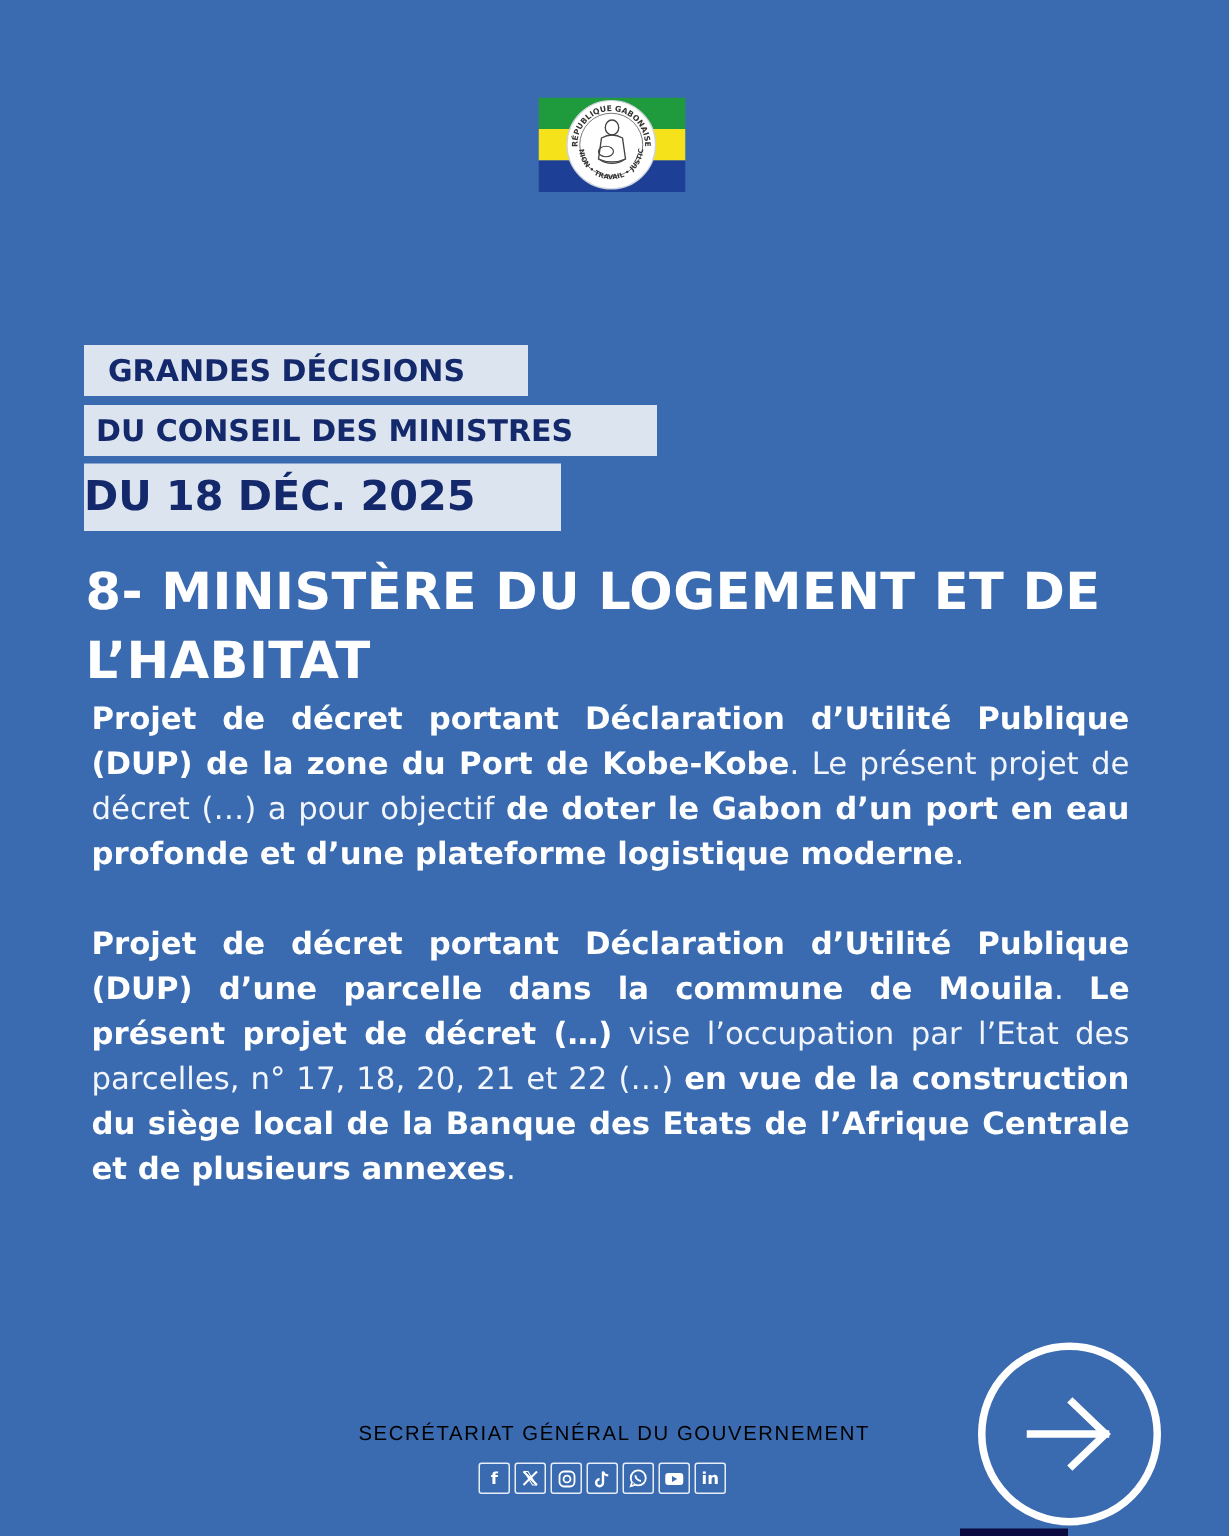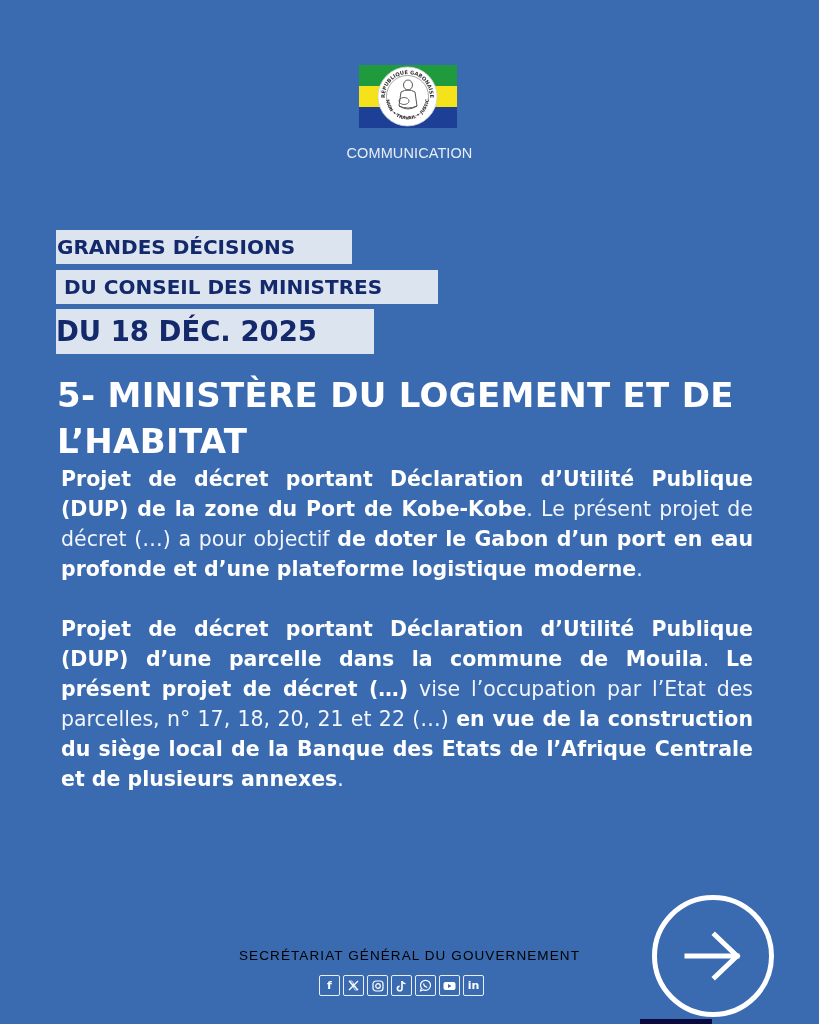--- a/index.html
+++ b/index.html
@@ -27,21 +27,21 @@
     .org-name {
       position: absolute; left: 0; top: 145px; width: 819px; text-align: center;
       font-family: "Liberation Sans", sans-serif;
       font-size: 14.5px; line-height: 16.5px; color: #e8eef8; letter-spacing: 0.1px;
     }
     .label-box {
       position: absolute; left: 56px; background: #dce4f0;
       color: #13296b; font-family: "DejaVu Sans", sans-serif; font-weight: bold;
       white-space: nowrap;
     }
-    .label-1 { top: 230px; width: 296px; height: 34px; font-size: 20px; line-height: 34px; padding-left: 1px; }
+    .label-1 { top: 230px; width: 296px; height: 34px; font-size: 20px; line-height: 34px; padding-left: 16px; }
     .label-2 { top: 270px; width: 382px; height: 34px; font-size: 20px; line-height: 34px; padding-left: 8px; }
     .label-3 { top: 309px; width: 318px; height: 45px; font-size: 27.5px; line-height: 45px; padding-left: 0; }
 
     .ministry-title {
       position: absolute; left: 57px; top: 372px; width: 720px;
       font-family: "DejaVu Sans", sans-serif; font-weight: bold;
       font-size: 34px; line-height: 46px; color: #ffffff; letter-spacing: 0.3px;
     }
 
     .content {
@@ -104,29 +104,28 @@
         <textPath href="#arcBot" startOffset="50%" text-anchor="middle">UNION • TRAVAIL • JUSTICE</textPath>
       </text>
 
       <ellipse cx="31" cy="19" rx="4.5" ry="5" fill="none" stroke="#444" stroke-width="0.9"></ellipse>
       <path d="M 24 26 Q 31 22 38 26 L 40 40 Q 31 44 22 40 Z" fill="none" stroke="#444" stroke-width="0.9"></path>
       <ellipse cx="27" cy="35" rx="5" ry="3.5" fill="none" stroke="#444" stroke-width="0.8"></ellipse>
       <path d="M 22 40 Q 31 46 40 40" fill="none" stroke="#444" stroke-width="0.8"></path>
     </svg>
   </div>
   <div class="org-name">
-    <div>COMMUNICATION</div>
   </div>
 </div>
 
 <div class="label-box label-1">GRANDES DÉCISIONS</div>
 <div class="label-box label-2">DU CONSEIL DES MINISTRES</div>
 <div class="label-box label-3">DU 18 DÉC. 2025</div>
 
-<h1 class="ministry-title">5- MINISTÈRE DU LOGEMENT ET DE L’HABITAT</h1>
+<h1 class="ministry-title">8- MINISTÈRE DU LOGEMENT ET DE L’HABITAT</h1>
 
 <div class="content">
   <p class="para"><span class="b">Projet de décret portant Déclaration d’Utilité Publique (DUP) de la zone du Port de Kobe-Kobe</span><span class="n">. </span><span class="n">Le présent projet de décret (…) a pour objectif </span><span class="b">de doter le Gabon d’un port en eau profonde et d’une plateforme logistique moderne</span><span class="n">.</span></p>
   <p class="para"><span class="b">Projet de décret portant Déclaration d’Utilité Publique (DUP) d’une parcelle dans la commune de Mouila</span><span class="n">. </span><span class="b">Le présent projet de décret (…)</span><span class="n"> vise l’occupation par l’Etat des parcelles, n° 17, 18, 20, 21 et 22 (…) </span><span class="b">en vue de la construction du siège local de la Banque des Etats de l’Afrique Centrale et de plusieurs annexes</span><span class="n">.</span></p>
 </div>
 
 <div class="footer-org">SECRÉTARIAT GÉNÉRAL DU GOUVERNEMENT</div>
 <div class="social-row">
   <a class="social-icon">f</a>
   <a class="social-icon">

